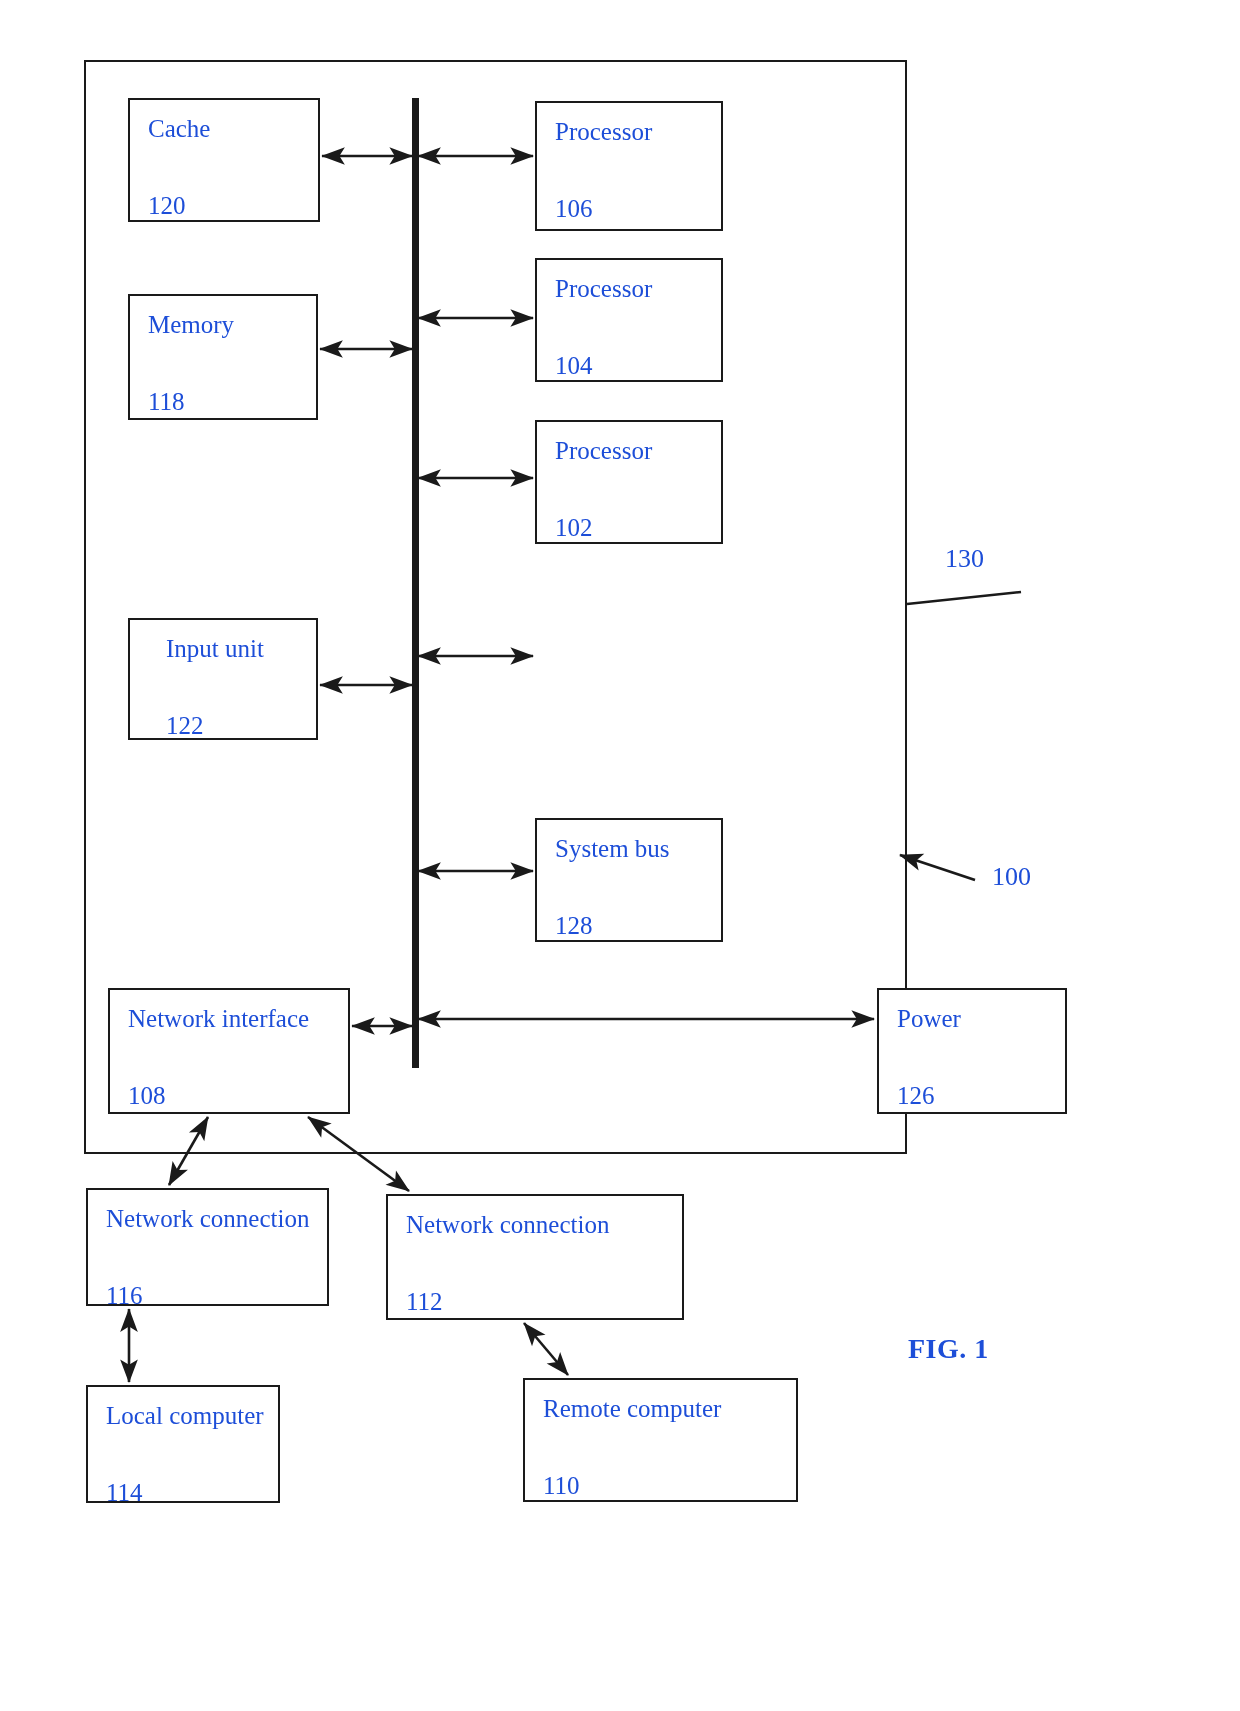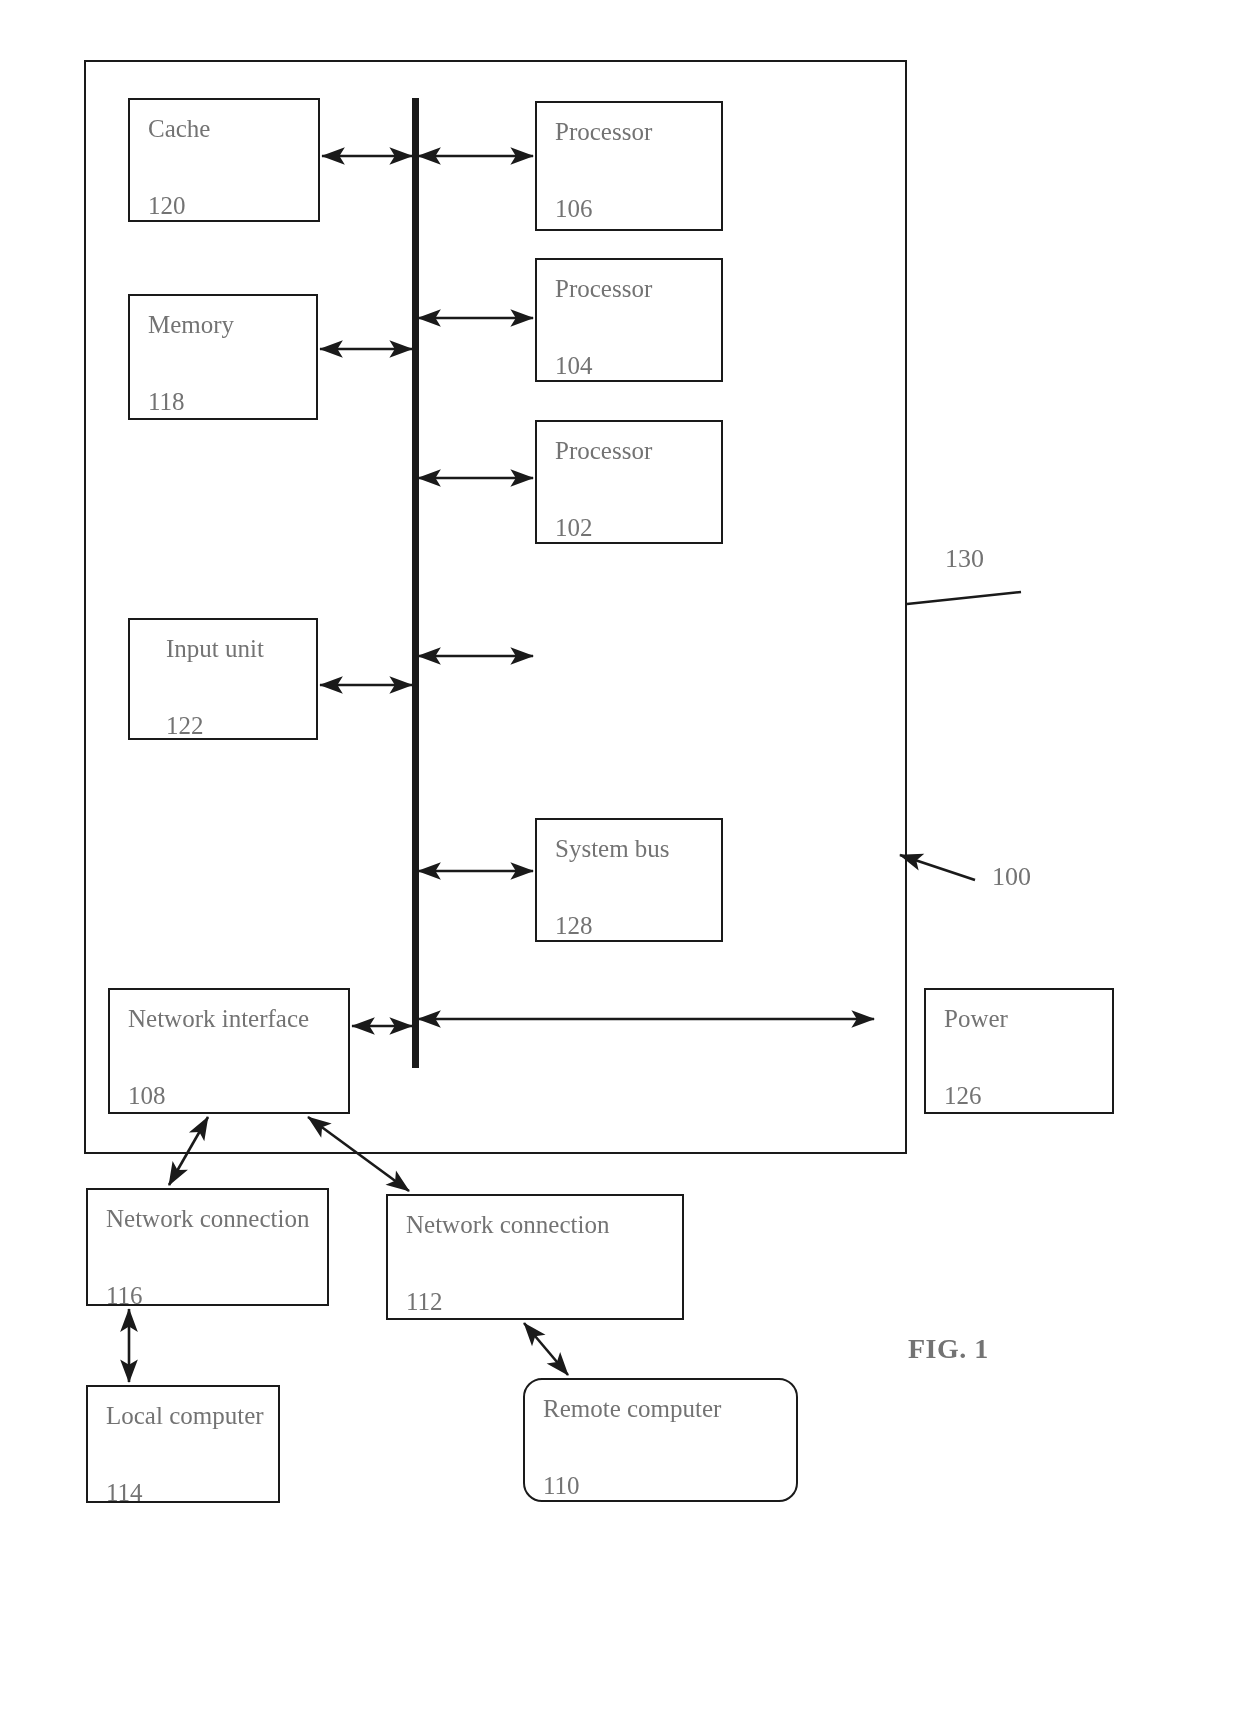--- a/index.html
+++ b/index.html
@@ -6,21 +6,21 @@
     margin: 0;
     padding: 0;
     background: #ffffff;
   }
   #page {
     position: relative;
     width: 1240px;
     height: 1711px;
     background: #ffffff;
     font-family: "Liberation Serif", "DejaVu Serif", serif;
-    color: #737373;
+    color: #1d4ed8;
     overflow: hidden;
   }
   #svg-layer {
     position: absolute;
     left: 0;
     top: 0;
     width: 1240px;
     height: 1711px;
   }
   .node {
@@ -160,41 +160,41 @@
   <div class="node" style="left:535px; top:818px; width:188px; height:124px;">
     <span class="title">System bus</span>
     <span class="ref">128</span>
   </div>
 
   <div class="node" style="left:108px; top:988px; width:242px; height:126px;">
     <span class="title">Network interface</span>
     <span class="ref">108</span>
   </div>
 
-  <div class="node" style="left:924px; top:988px; width:190px; height:126px;">
+  <div class="node" style="left:877px; top:988px; width:190px; height:126px;">
     <span class="title">Power</span>
     <span class="ref">126</span>
   </div>
 
   <div class="node" style="left:86px; top:1188px; width:243px; height:118px;">
     <span class="title">Network connection</span>
     <span class="ref">116</span>
   </div>
 
   <div class="node" style="left:386px; top:1194px; width:298px; height:126px;">
     <span class="title">Network connection</span>
     <span class="ref">112</span>
   </div>
 
   <div class="node" style="left:86px; top:1385px; width:194px; height:118px;">
     <span class="title">Local computer</span>
     <span class="ref">114</span>
   </div>
 
-  <div class="node" style="left:523px; top:1378px; width:275px; height:124px;border-radius:19px;">
+  <div class="node" style="left:523px; top:1378px; width:275px; height:124px;">
     <span class="title">Remote computer</span>
     <span class="ref">110</span>
   </div>
 
   <div class="callout" style="left:945px; top:544px;">130</div>
 
   <div class="callout" style="left:992px; top:862px;font-family:Liberation Serif, serif;">100</div>
 
   <div class="fig-label" style="left:908px; top:1333px;">FIG. 1</div>
 

